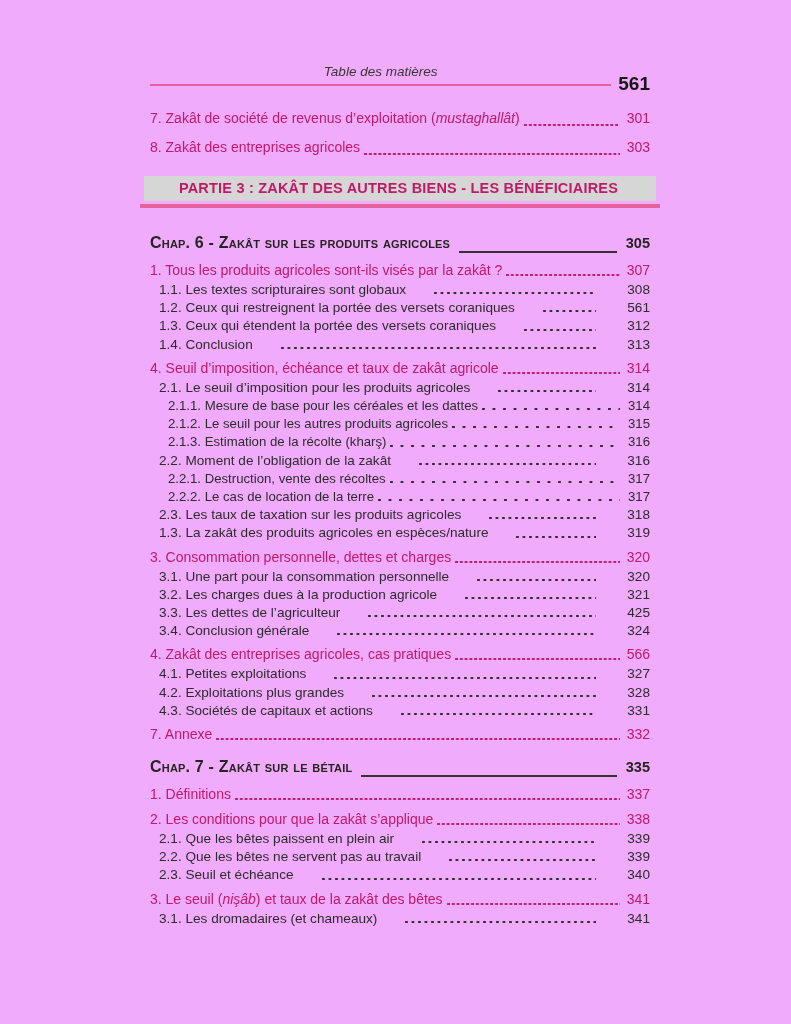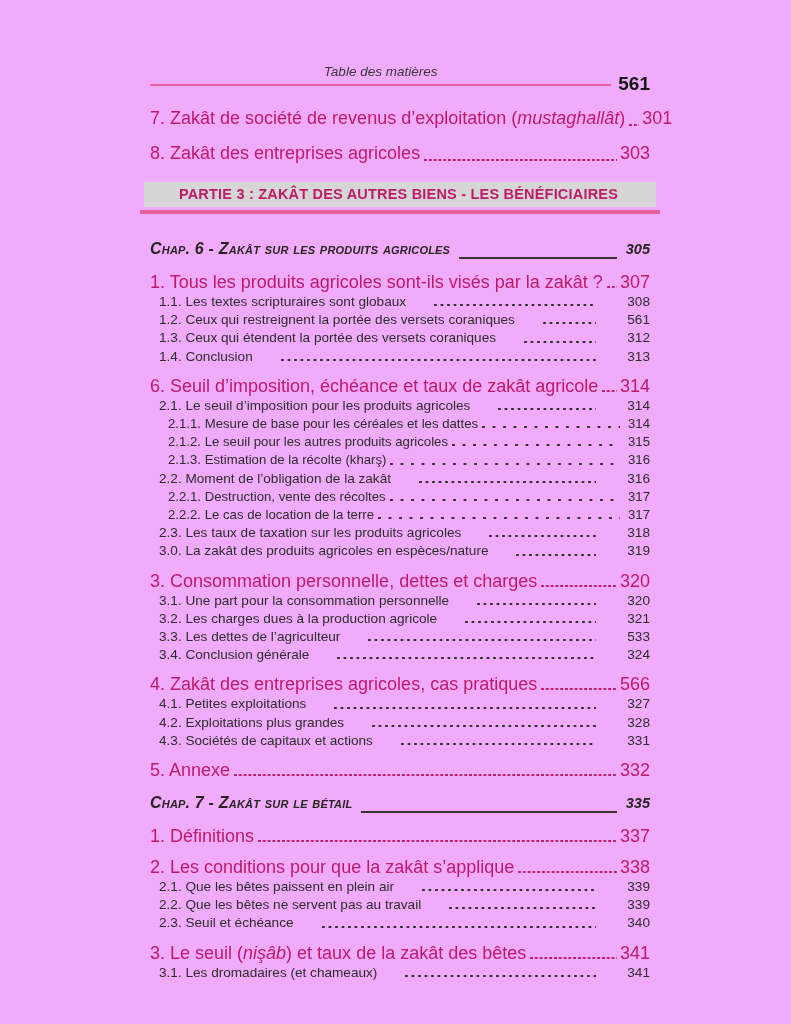--- a/index.html
+++ b/index.html
@@ -59,23 +59,23 @@
     align-items: baseline;
     white-space: nowrap;
     line-height: 18.2px;
     font-size: 13.6px;
     color: var(--ink);
   }
   .toc-row.lvl2 { padding-left: 9px; gap: 24px; }
   .toc-row.lvl3 { padding-left: 18px; font-size: 13.2px; justify-content: space-between; }
   .toc-row.accent {
     color: var(--accent);
-    font-size: 18px;
+    font-size: 14px;
     line-height: 21px;
-    margin-top: 10px;
+    margin-top: 4px;
   }
   .entry-label { white-space: nowrap; }
 
   .leader {
     flex: 1 1 auto;
     min-width: 10px;
     align-self: flex-end;
     height: 4px;
     margin: 0 3px 4px 4px;
     background-image: radial-gradient(circle at 1.5px 2px, currentColor 1.1px, transparent 1.45px);
@@ -107,21 +107,20 @@
 
   
   .toc-section:first-child .chap-row { margin-top: 22px; }
   .chap-row {
     display: flex;
     align-items: flex-end;
     margin-top: 9px;
     margin-bottom: 3px;
     line-height: 26px;
     color: var(--chap-ink);
-    font-style: italic;
   }
   .chap-label {
     font-variant: small-caps;
     font-weight: bold;
     font-size: 16px;
     letter-spacing: 0.2px;
     white-space: nowrap;
   }
   .chap-leader {
     flex: 1;
@@ -193,21 +192,21 @@
     <span class="entry-label"><span class="t-pre">1.3. Ceux qui étendent la portée des versets coraniques</span><i class="t-it"></i><span class="t-post"></span></span>
     <span class="leader"></span>
     <span class="page-num">312</span>
   </div>
           <div class="toc-row lvl2">
     <span class="entry-label"><span class="t-pre">1.4. Conclusion</span><i class="t-it"></i><span class="t-post"></span></span>
     <span class="leader"></span>
     <span class="page-num">313</span>
   </div>
           <div class="toc-row lvl1 accent">
-    <span class="entry-label"><span class="t-pre">6. Seuil d’imposition, échéance et taux de zakât agricole </span><i class="t-it"></i><span class="t-post"></span></span>
+    <span class="entry-label"><span class="t-pre">4. Seuil d’imposition, échéance et taux de zakât agricole </span><i class="t-it"></i><span class="t-post"></span></span>
     <span class="leader"></span>
     <span class="page-num">314</span>
   </div>
           <div class="toc-row lvl2">
     <span class="entry-label"><span class="t-pre">2.1. Le seuil d’imposition pour les produits agricoles</span><i class="t-it"></i><span class="t-post"></span></span>
     <span class="leader"></span>
     <span class="page-num">314</span>
   </div>
           <div class="toc-row lvl3">
     <span class="entry-label"><span class="t-pre">2.1.1. Mesure de base pour les céréales et les dattes</span><i class="t-it"></i><span class="t-post"></span></span>
@@ -238,21 +237,21 @@
     <span class="entry-label"><span class="t-pre">2.2.2. Le cas de location de la terre</span><i class="t-it"></i><span class="t-post"></span></span>
     <span class="leader"></span>
     <span class="page-num">317</span>
   </div>
           <div class="toc-row lvl2">
     <span class="entry-label"><span class="t-pre">2.3. Les taux de taxation sur les produits agricoles</span><i class="t-it"></i><span class="t-post"></span></span>
     <span class="leader"></span>
     <span class="page-num">318</span>
   </div>
           <div class="toc-row lvl2">
-    <span class="entry-label"><span class="t-pre">3.0. La zakât des produits agricoles en espèces/nature</span><i class="t-it"></i><span class="t-post"></span></span>
+    <span class="entry-label"><span class="t-pre">1.3. La zakât des produits agricoles en espèces/nature</span><i class="t-it"></i><span class="t-post"></span></span>
     <span class="leader"></span>
     <span class="page-num">319</span>
   </div>
           <div class="toc-row lvl1 accent">
     <span class="entry-label"><span class="t-pre">3. Consommation personnelle, dettes et charges</span><i class="t-it"></i><span class="t-post"></span></span>
     <span class="leader"></span>
     <span class="page-num">320</span>
   </div>
           <div class="toc-row lvl2">
     <span class="entry-label"><span class="t-pre">3.1. Une part pour la consommation personnelle </span><i class="t-it"></i><span class="t-post"></span></span>
@@ -260,21 +259,21 @@
     <span class="page-num">320</span>
   </div>
           <div class="toc-row lvl2">
     <span class="entry-label"><span class="t-pre">3.2. Les charges dues à la production agricole </span><i class="t-it"></i><span class="t-post"></span></span>
     <span class="leader"></span>
     <span class="page-num">321</span>
   </div>
           <div class="toc-row lvl2">
     <span class="entry-label"><span class="t-pre">3.3. Les dettes de l’agriculteur</span><i class="t-it"></i><span class="t-post"></span></span>
     <span class="leader"></span>
-    <span class="page-num">533</span>
+    <span class="page-num">425</span>
   </div>
           <div class="toc-row lvl2">
     <span class="entry-label"><span class="t-pre">3.4. Conclusion générale</span><i class="t-it"></i><span class="t-post"></span></span>
     <span class="leader"></span>
     <span class="page-num">324</span>
   </div>
           <div class="toc-row lvl1 accent">
     <span class="entry-label"><span class="t-pre">4. Zakât des entreprises agricoles, cas pratiques</span><i class="t-it"></i><span class="t-post"></span></span>
     <span class="leader"></span>
     <span class="page-num">566</span>
@@ -288,21 +287,21 @@
     <span class="entry-label"><span class="t-pre">4.2. Exploitations plus grandes </span><i class="t-it"></i><span class="t-post"></span></span>
     <span class="leader"></span>
     <span class="page-num">328</span>
   </div>
           <div class="toc-row lvl2">
     <span class="entry-label"><span class="t-pre">4.3. Sociétés de capitaux et actions </span><i class="t-it"></i><span class="t-post"></span></span>
     <span class="leader"></span>
     <span class="page-num">331</span>
   </div>
           <div class="toc-row lvl1 accent">
-    <span class="entry-label"><span class="t-pre">5. Annexe</span><i class="t-it"></i><span class="t-post"></span></span>
+    <span class="entry-label"><span class="t-pre">7. Annexe</span><i class="t-it"></i><span class="t-post"></span></span>
     <span class="leader"></span>
     <span class="page-num">332</span>
   </div>
         </section>
         <section class="toc-section">
           <div class="chap-row">
     <span class="chap-label">Chap. 7 - Zakât sur le bétail</span>
     <span class="chap-leader"></span>
     <span class="chap-num">335</span>
   </div>

